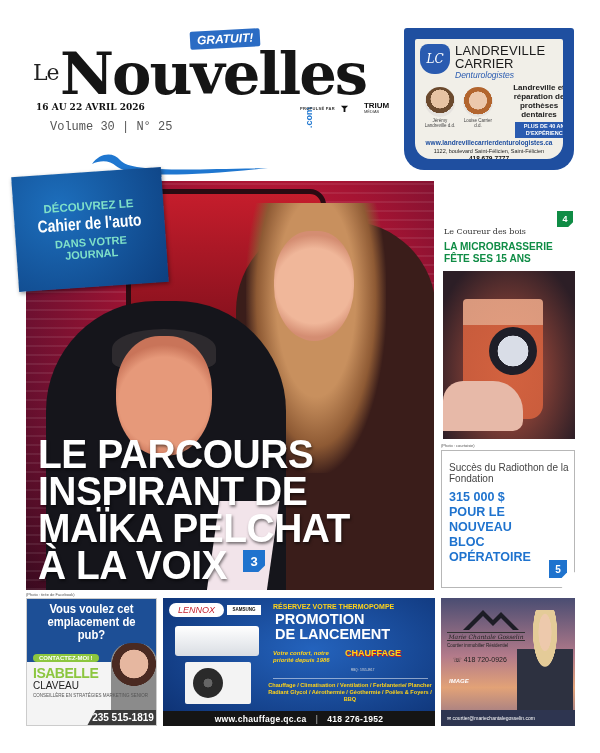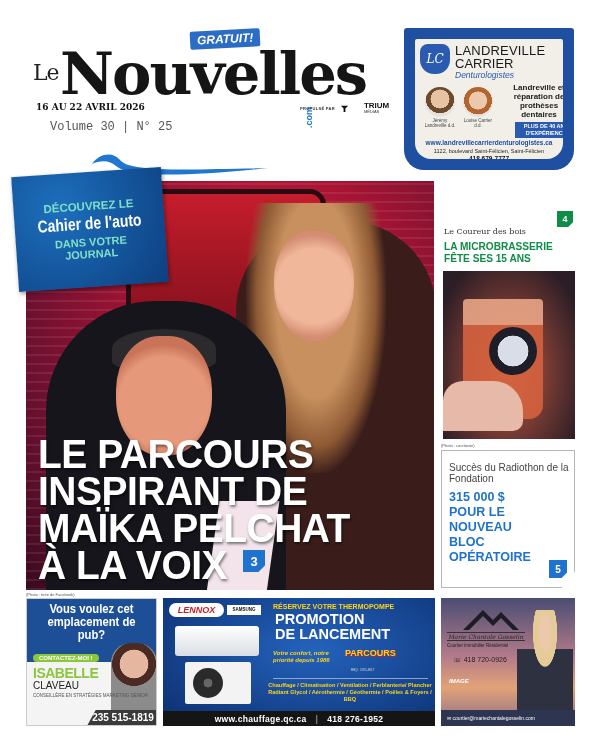--- a/index.html
+++ b/index.html
@@ -86,21 +86,21 @@
   .ad-isabelle { position: absolute; left: 26px; top: 598px; width: 131px; height: 128px; border: 1px solid #ccc; overflow: hidden; background: linear-gradient(#1d4f96 0 50%, #f4f4f4 50%); }
   .ai-head { position: absolute; left: 0; top: 4px; width: 100%; text-align: center; color: #fff; font-weight: bold; font-size: 12.5px; line-height: 13px; transform: scaleX(0.9); }
   .ai-contact { position: absolute; left: 6px; top: 55px; background: #8cc63f; color: #fff; font-size: 6px; font-weight: bold; padding: 1px 6px; border-radius: 6px; }
   .ai-name1 { position: absolute; left: 6px; top: 66px; font-size: 14px; font-weight: bold; color: #8cc63f; letter-spacing: -0.5px; }
   .ai-name2 { position: absolute; left: 6px; top: 81px; font-size: 10px; color: #222; }
   .ai-role { position: absolute; left: 6px; top: 94px; font-size: 4.5px; color: #555; line-height: 5px; }
   .ai-photo { position: absolute; left: 84px; top: 44px; width: 46px; height: 70px; background: radial-gradient(circle at 50% 30%, #e6b7a0 0 26%, #4a2a22 27% 40%, #8b8b8b 41%); border-radius: 20px 20px 0 0; }
   .ai-phone { position: absolute; left: 60px; top: 111px; width: 72px; height: 16px; background: #3a3a3a; color: #fff; font-size: 10px; font-weight: bold; text-align: center; line-height: 16px; clip-path: polygon(12% 0,100% 0,100% 100%,0 100%); }
 
   .ad-chauffage { position: absolute; left: 163px; top: 598px; width: 272px; height: 128px; overflow: hidden; background: radial-gradient(ellipse at 55% 40%, #2463bd, #0c2e6e); }
-  .ac-lennox { position: absolute; left: 6px; top: 5px; width: 55px; height: 14px; background: #fff; border-radius: 8px; color: #c31f2c; font-weight: bold; font-style: italic; font-size: 9px; text-align: center; line-height: 14px; }
+  .ac-lennox { position: absolute; left: 6px; top: 5px; width: 55px; height: 14px; background: #fff; border-radius: 8px; color: #c31f2c; font-weight: normal; font-style: italic; font-size: 9px; text-align: center; line-height: 14px; }
   .ac-samsung { position: absolute; left: 64px; top: 7px; width: 34px; height: 10px; background: #fff; font-size: 4.5px; font-weight: bold; color: #111; text-align: center; line-height: 10px; }
   .ac-unit1 { position: absolute; left: 12px; top: 28px; width: 84px; height: 30px; background: linear-gradient(#ffffff, #d9dde3); border-radius: 3px; }
   .ac-unit2 { position: absolute; left: 22px; top: 64px; width: 66px; height: 42px; background: #f3f3f3; border-radius: 2px; }
   .ac-fan { position: absolute; left: 30px; top: 70px; width: 30px; height: 30px; border-radius: 50%; background: radial-gradient(circle, #666 0 20%, #2a2a2a 22% 100%); }
   .ac-reserve { position: absolute; left: 110px; top: 5px; font-size: 7px; font-weight: bold; color: #ffd31a; }
   .ac-promo { position: absolute; left: 112px; top: 14px; font-size: 14.5px; font-weight: bold; color: #fff; line-height: 15px; }
   .ac-slogan { position: absolute; left: 110px; top: 52px; font-size: 6px; font-style: italic; font-weight: bold; color: #ffd31a; width: 66px; line-height: 7px; }
   .ac-brand { position: absolute; left: 182px; top: 50px; font-size: 9px; font-weight: bold; color: #ffd31a; text-shadow: 1px 1px 0 #c31f2c; }
   .ac-rbq { position: absolute; left: 188px; top: 70px; font-size: 3px; color: #ddd; }
   .ac-rule { position: absolute; left: 110px; top: 80px; width: 155px; height: 1px; background: rgba(255,255,255,0.5); }
@@ -233,21 +233,21 @@
   <div class="ac-samsung">SAMSUNG</div>
   <div class="ac-unit1"></div>
   <div class="ac-unit2"></div>
   <div class="ac-fan"></div>
   <div class="ac-reserve">RÉSERVEZ VOTRE THERMOPOMPE</div>
   <div class="ac-promo">
     <div>PROMOTION</div>
     <div>DE LANCEMENT</div>
   </div>
   <div class="ac-slogan">Votre confort, notre priorité depuis 1986</div>
-  <div class="ac-brand">PARCOURS</div>
+  <div class="ac-brand">CHAUFFAGE</div>
   <div class="ac-rbq">RBQ : 5765-9917</div>
   <div class="ac-rule"></div>
   <div class="ac-services">Chauffage / Climatisation / Ventilation / Ferblanterie/ Plancher Radiant Glycol / Aérothermie / Géothermie / Poêles &amp; Foyers / BBQ</div>
   <div class="ac-footer">
     <span>www.chauffage.qc.ca</span>
     <span style="color:#888">|</span>
     <span>418 276-1952</span>
   </div>
 </div>
 

